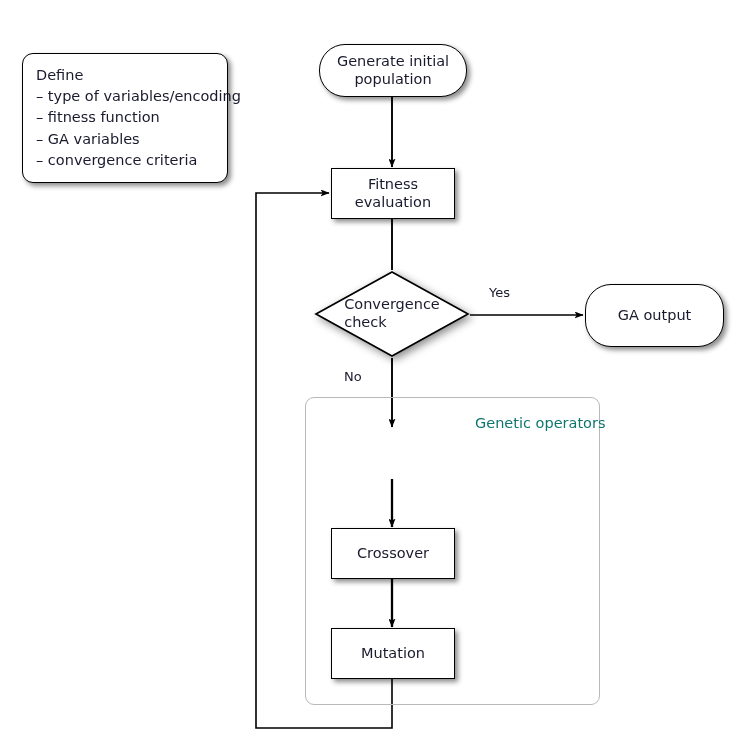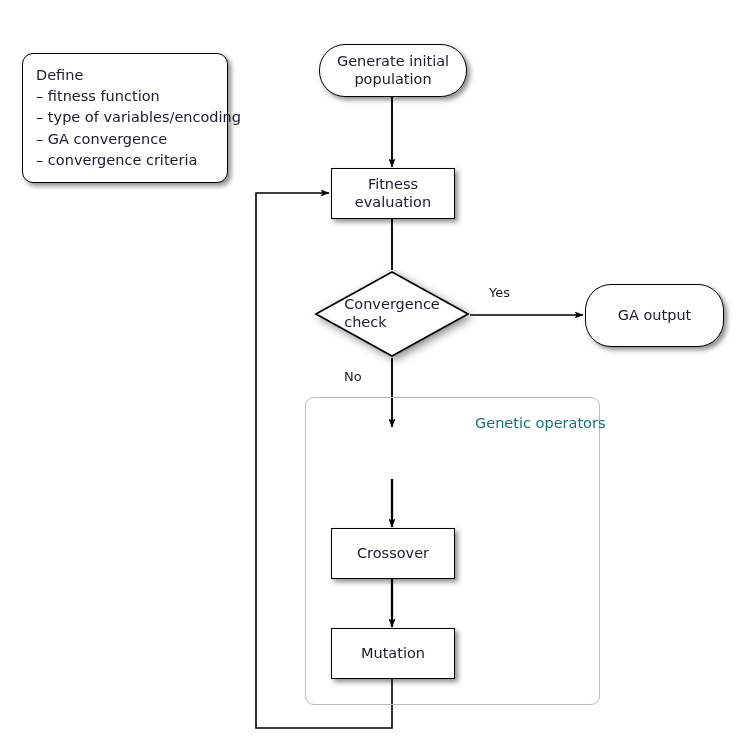--- a/index.html
+++ b/index.html
@@ -138,23 +138,23 @@
     <line x1="392" y1="479" x2="392" y2="527" stroke="#000000" stroke-width="2.3" marker-end="url(#arrowhead)"></line>
 
     <line x1="392" y1="579" x2="392" y2="627" stroke="#000000" stroke-width="2.3" marker-end="url(#arrowhead)"></line>
 
     <path d="M392,679 L392,728 L256,728 L256,193 L329,193" fill="none" stroke="#000000" stroke-width="1.6" marker-end="url(#arrowhead)"></path>
   </svg>
 
   <div class="define-box" style="left:22px; top:17px; width:206px;">
     <div class="define-title">Define</div>
     <ul class="define-list">
+      <li>– type of variables/encoding</li>
       <li>– fitness function</li>
-      <li>– type of variables/encoding</li>
-      <li>– GA convergence</li>
+      <li>– GA variables</li>
       <li>– convergence criteria</li>
     </ul>
   </div>
 
   <div class="group-box" style="left:305px; top:397px; width:295px; height:308px;"></div>
   <div class="group-label" style="left:475px; top:415px;">Genetic operators</div>
 
   <div class="node process" style="left:331px; top:168px; width:124px; height:51px;">
     <span class="node-text">Fitness
 evaluation</span>

